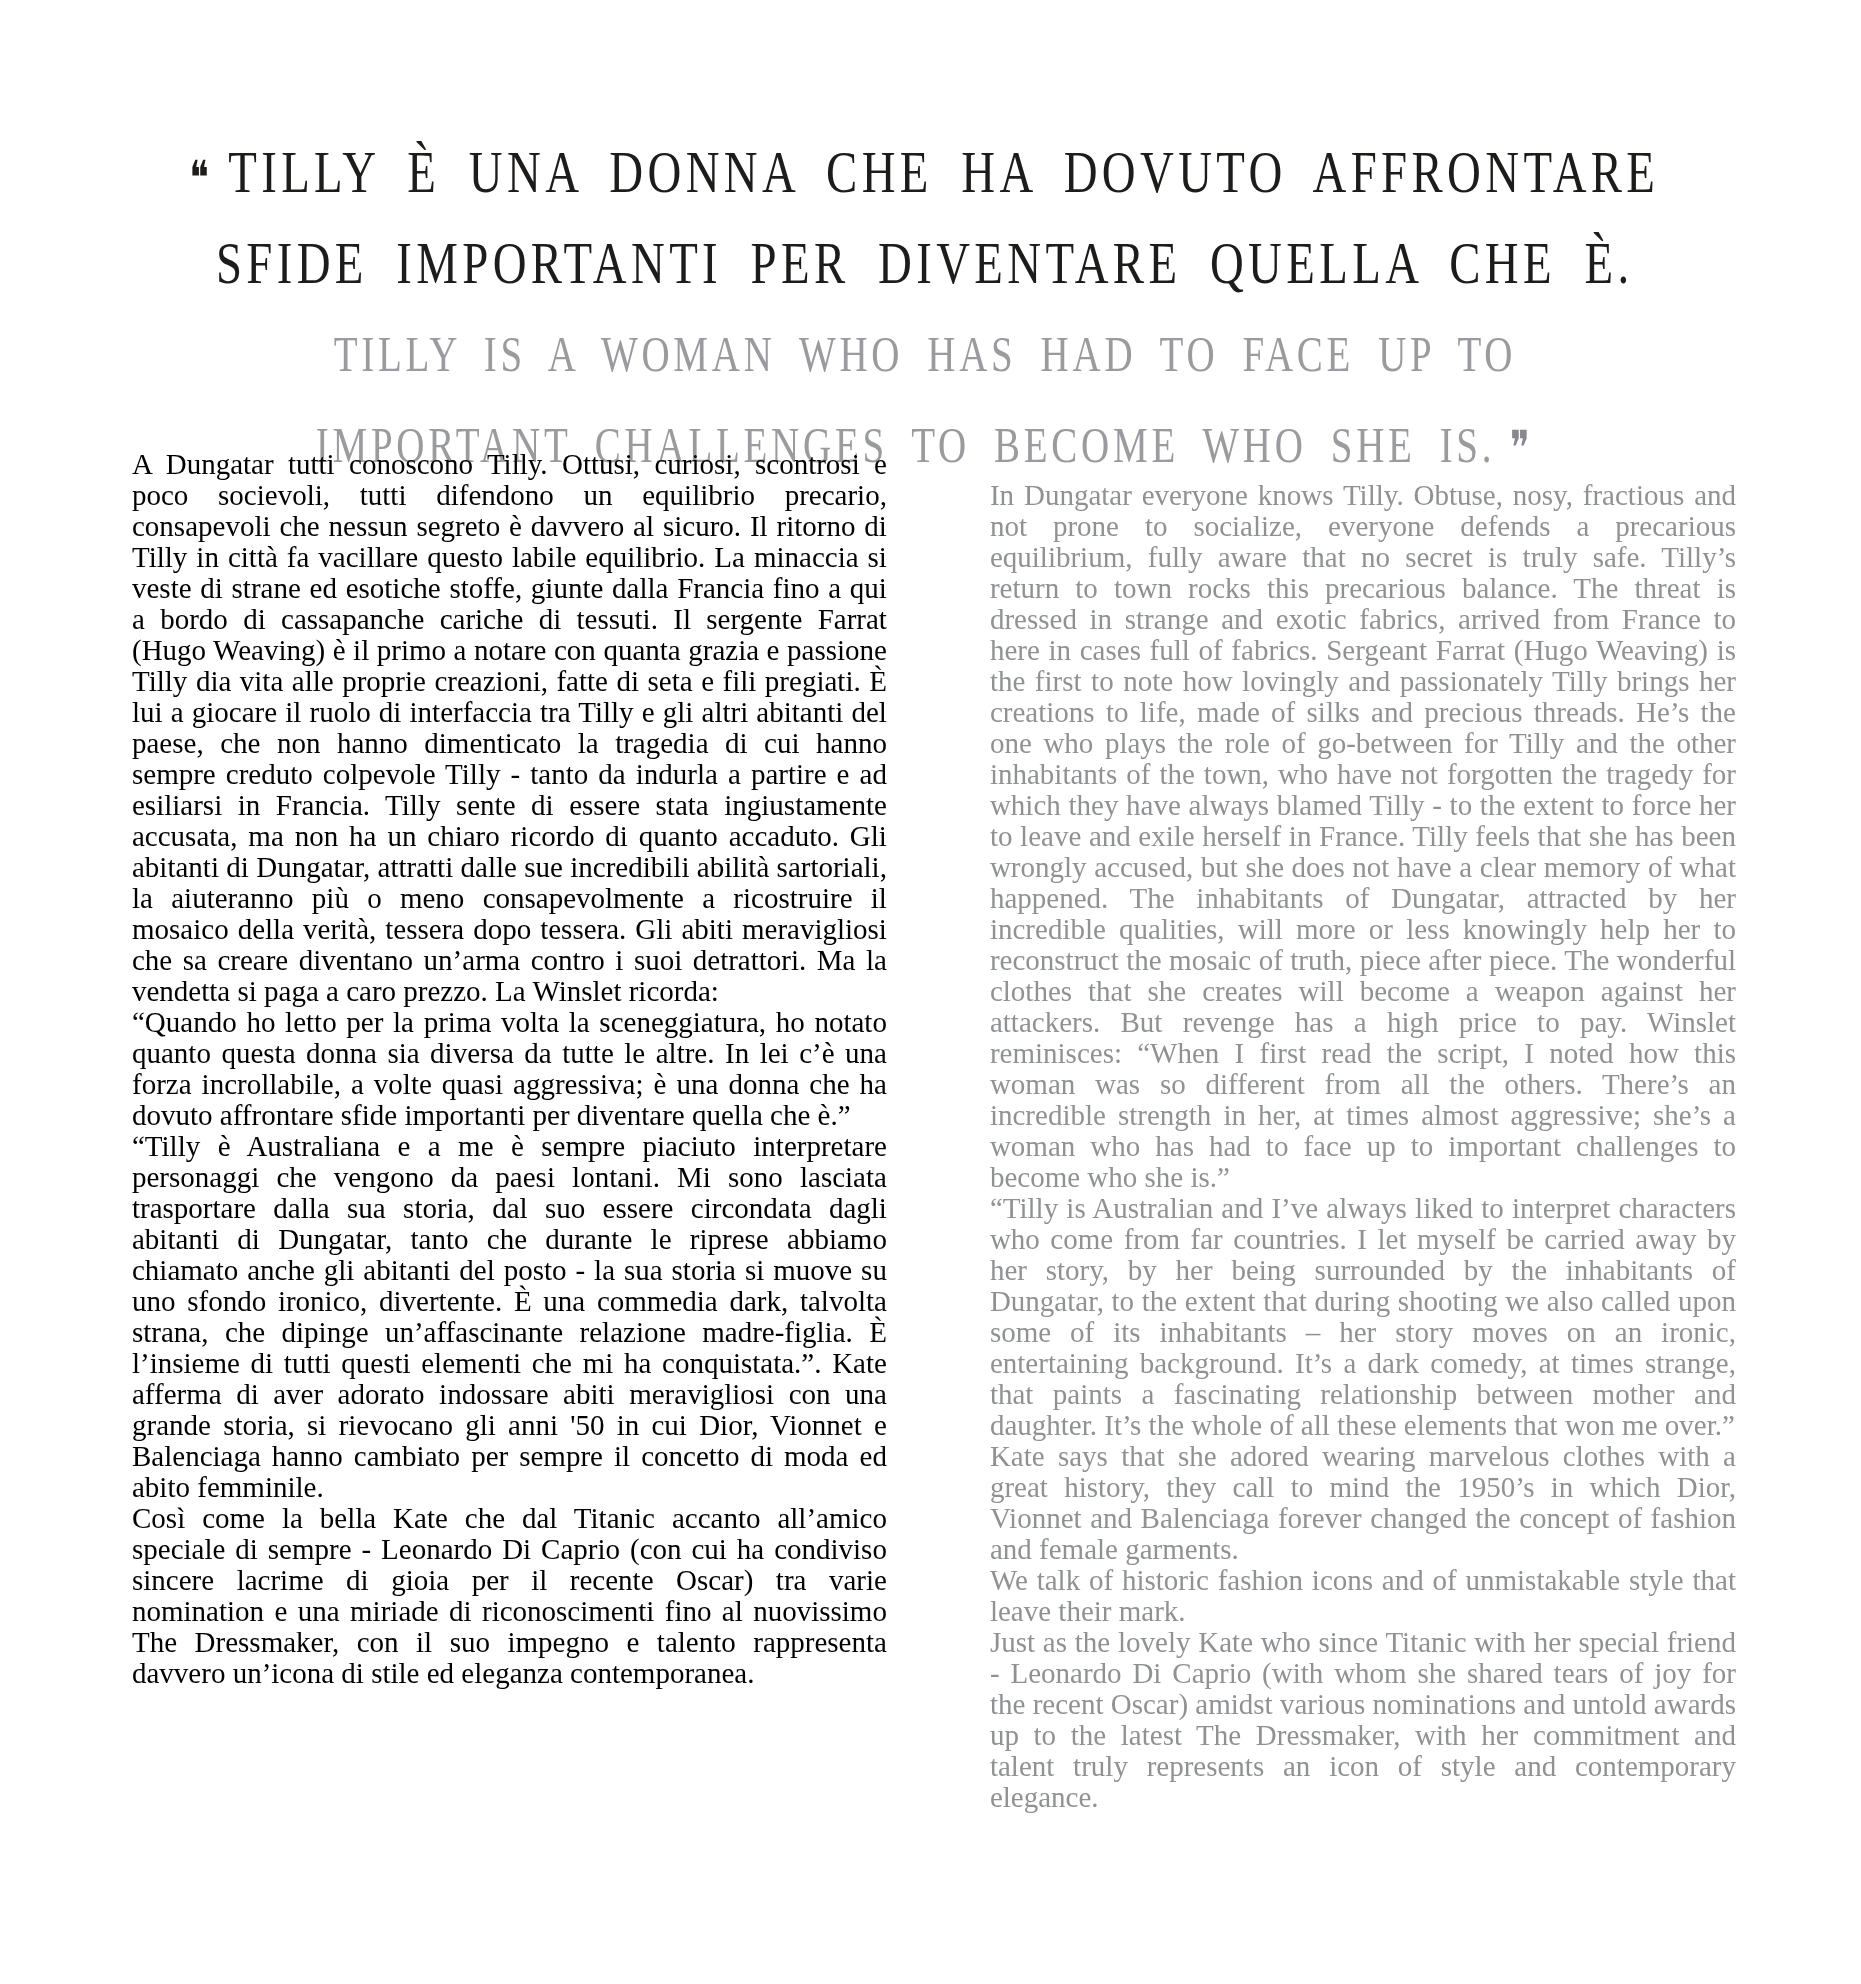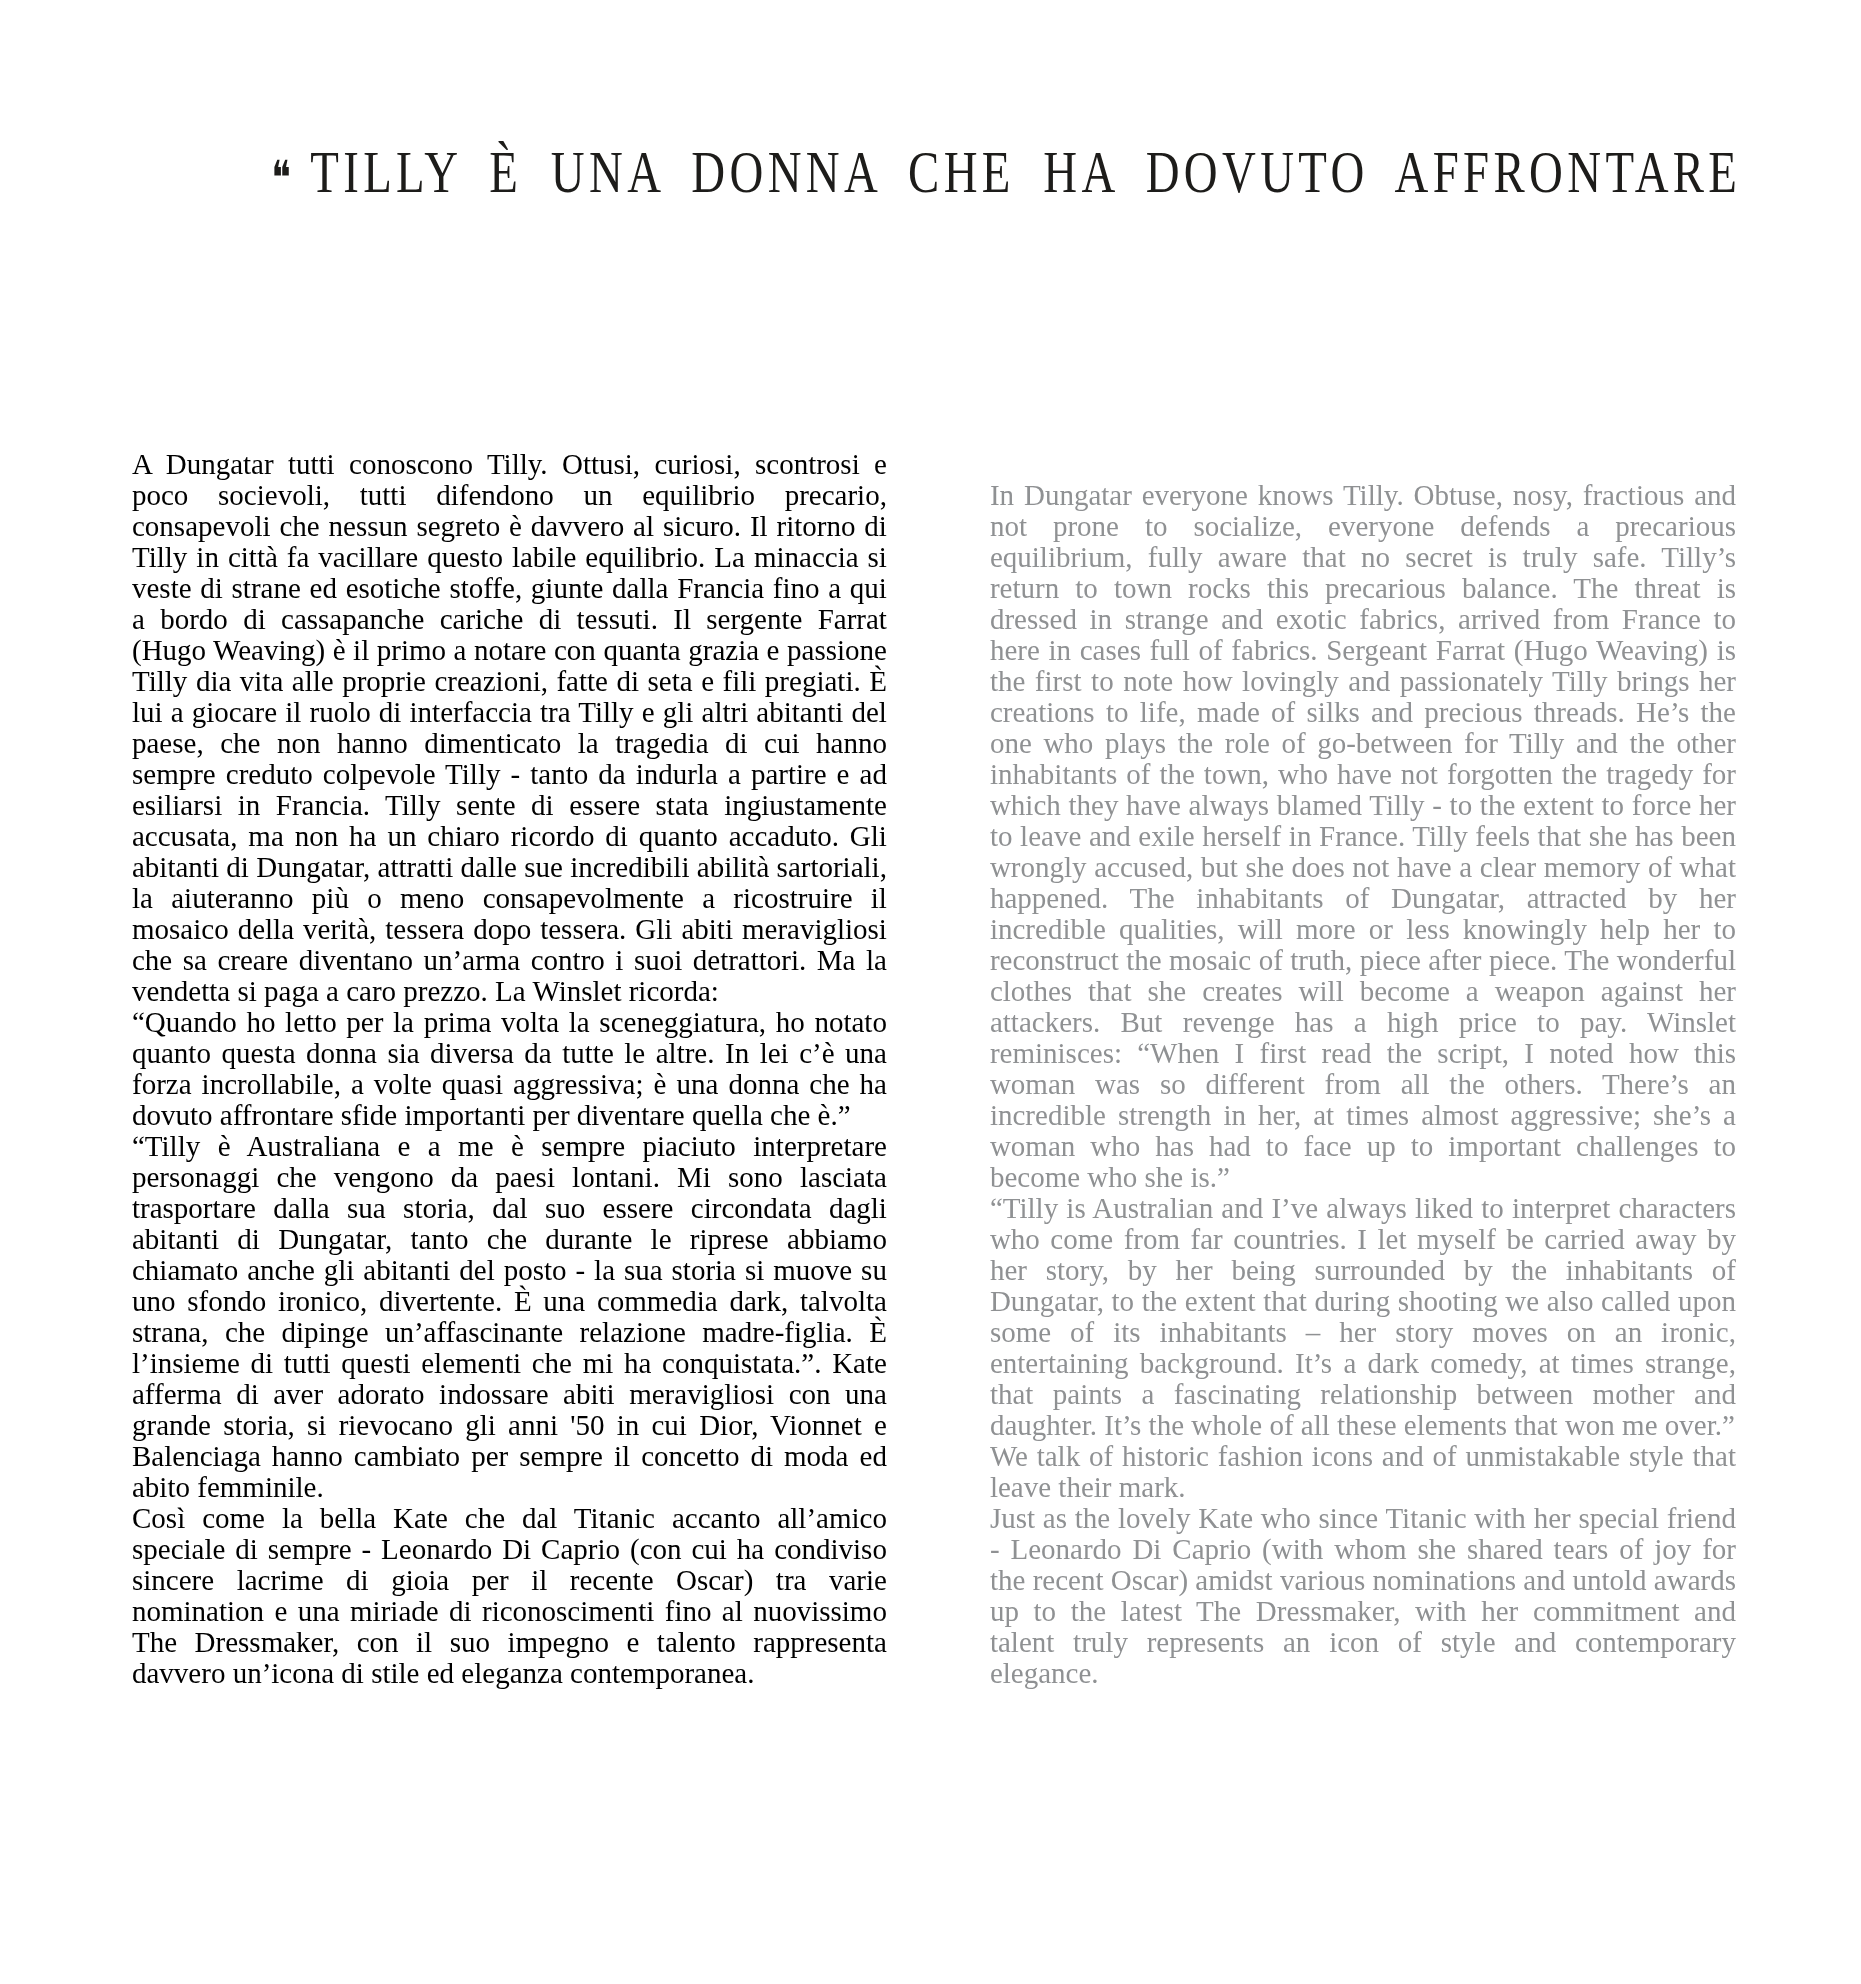--- a/index.html
+++ b/index.html
@@ -7,21 +7,21 @@
     position:relative;
     width:1861px; height:2480px;
     background:#ffffff;
     font-family:"Liberation Serif", serif;
     overflow:hidden;
   }
 
   
   .headline {
     position:absolute; top:148px; left:64px; right:76px;
-    display:flex; flex-direction:row; align-items:center;
+    display:flex; flex-direction:column; align-items:center;gap:43px;
   }
   .hline {
     white-space:nowrap;
     height:48px; line-height:48px;
     font-size:60px;
     letter-spacing:5.6px;
     word-spacing:16px;
     transform:scaleX(0.78);
     transform-origin:50% 50%;
   }
@@ -66,20 +66,21 @@
     <div class="col col-left" lang="it">
       <p><span class="seg regular">A Dungatar tutti conoscono Tilly. Ottusi, curiosi, scontrosi e poco socievoli, tutti difendono un equilibrio precario, consapevoli che nessun segreto è davvero al sicuro. Il ritorno di Tilly in città fa vacillare questo labile equilibrio. La minaccia si veste di strane ed esotiche stoffe, giunte dalla Francia fino a qui a bordo di cassapanche cariche di tessuti. Il sergente Farrat (Hugo Weaving) è il primo a notare con quanta grazia e passione Tilly dia vita alle proprie creazioni, fatte di seta e fili pregiati. È lui a giocare il ruolo di interfaccia tra Tilly e gli altri abitanti del paese, che non hanno dimenticato la tragedia di cui hanno sempre creduto colpevole Tilly - tanto da indurla a partire e ad esiliarsi in Francia. Tilly sente di essere stata ingiustamente accusata, ma non ha un chiaro ricordo di quanto accaduto. Gli abitanti di Dungatar, attratti dalle sue incredibili abilità sartoriali, la aiuteranno più o meno consapevolmente a ricostruire il mosaico della verità, tessera dopo tessera. Gli abiti meravigliosi che sa creare diventano un’arma contro i suoi detrattori. Ma la vendetta si paga a caro prezzo. La Winslet ricorda:</span></p>
       <p><span class="seg italic">“Quando ho letto per la prima volta la sceneggiatura, ho notato quanto questa donna sia diversa da tutte le altre. In lei c’è una forza incrollabile, a volte quasi aggressiva; è una donna che ha dovuto affrontare sfide importanti per diventare quella che è.”</span></p>
       <p><span class="seg italic">“Tilly è Australiana e a me è sempre piaciuto interpretare personaggi che vengono da paesi lontani. Mi sono lasciata trasportare dalla sua storia, dal suo essere circondata dagli abitanti di Dungatar, tanto che durante le riprese abbiamo chiamato anche gli abitanti del posto - la sua storia si muove su uno sfondo ironico, divertente. È una commedia dark, talvolta strana, che dipinge un’affascinante relazione madre-figlia. È l’insieme di tutti questi elementi che mi ha conquistata.”.</span><span class="seg regular"> Kate afferma di aver adorato indossare abiti meravigliosi con una grande storia, si rievocano gli anni '50 in cui Dior, Vionnet e Balenciaga hanno cambiato per sempre il concetto di moda ed abito femminile.</span></p>
       <p><span class="seg regular">Così come la bella Kate che dal Titanic accanto all’amico speciale di sempre - Leonardo Di Caprio (con cui ha condiviso sincere lacrime di gioia per il recente Oscar) tra varie nomination e una miriade di riconoscimenti fino al nuovissimo The Dressmaker, con il suo impegno e talento rappresenta davvero un’icona di stile ed eleganza contemporanea.</span></p>
     </div>
 
     <div class="col col-right" lang="en">
       <p><span class="seg regular">In Dungatar everyone knows Tilly. Obtuse, nosy, fractious and not prone to socialize, everyone defends a precarious equilibrium, fully aware that no secret is truly safe. Tilly’s return to town rocks this precarious balance. The threat is dressed in strange and exotic fabrics, arrived from France to here in cases full of fabrics. Sergeant Farrat (Hugo Weaving) is the first to note how lovingly and passionately Tilly brings her creations to life, made of silks and precious threads. He’s the one who plays the role of go-between for Tilly and the other inhabitants of the town, who have not forgotten the tragedy for which they have always blamed Tilly - to the extent to force her to leave and exile herself in France. Tilly feels that she has been wrongly accused, but she does not have a clear memory of what happened. The inhabitants of Dungatar, attracted by her incredible qualities, will more or less knowingly help her to reconstruct the mosaic of truth, piece after piece. The wonderful clothes that she creates will become a weapon against her attackers. But revenge has a high price to pay. Winslet reminisces: </span><span class="seg italic">“When I first read the script, I noted how this woman was so different from all the others. There’s an incredible strength in her, at times almost aggressive; she’s a woman who has had to face up to important challenges to become who she is.”</span></p>
       <p><span class="seg italic">“Tilly is Australian and I’ve always liked to interpret characters who come from far countries. I let myself be carried away by her story, by her being surrounded by the inhabitants of Dungatar, to the extent that during shooting we also called upon some of its inhabitants – her story moves on an ironic, entertaining background. It’s a dark comedy, at times strange, that paints a fascinating relationship between mother and daughter. It’s the whole of all these elements that won me over.”</span></p>
+      <p><span class="seg regular">Kate says that she adored wearing marvelous clothes with a great history, they call to mind the 1950’s in which Dior, Vionnet and Balenciaga forever changed the concept of fashion and female garments.</span></p>
       <p><span class="seg regular">We talk of historic fashion icons and of unmistakable style that leave their mark.</span></p>
       <p><span class="seg regular">Just as the lovely Kate who since Titanic with her special friend - Leonardo Di Caprio (with whom she shared tears of joy for the recent Oscar) amidst various nominations and untold awards up to the latest The Dressmaker, with her commitment and talent truly represents an icon of style and contemporary elegance.</span></p>
     </div>
 
   </div>
 
 </div>
 
 
 </body></html>

